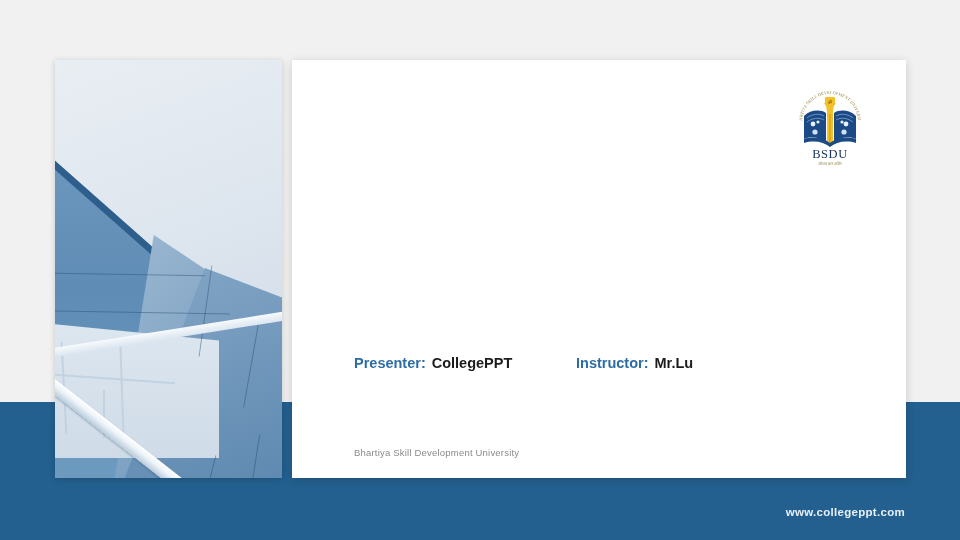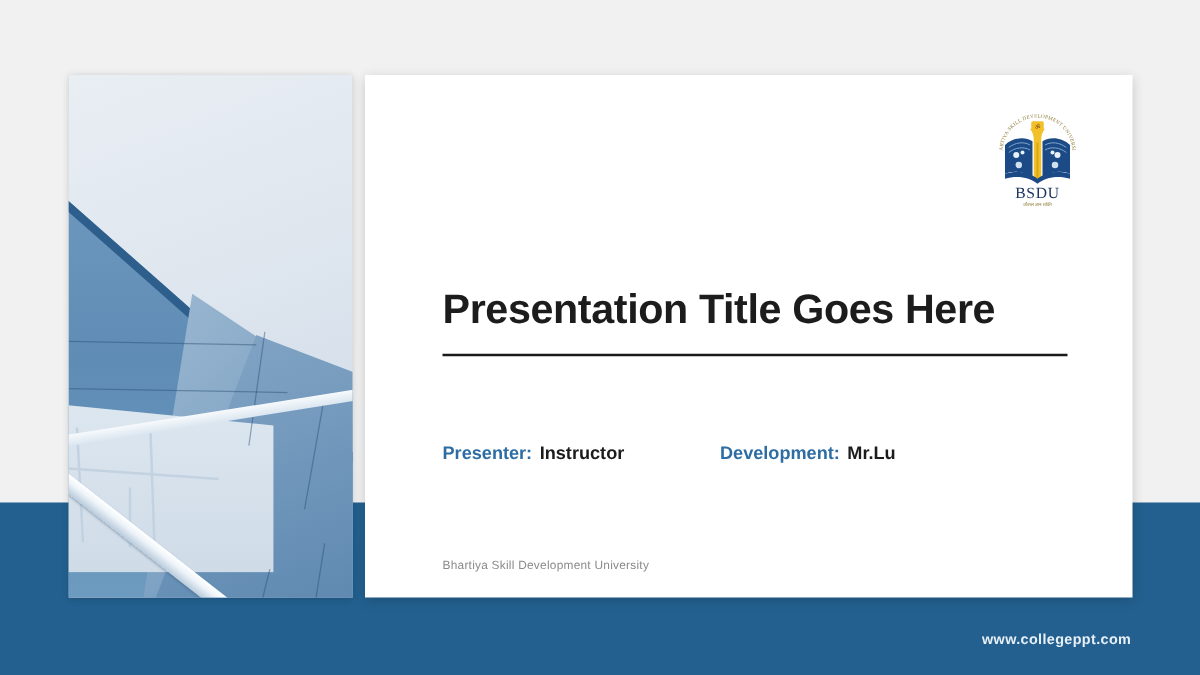--- a/index.html
+++ b/index.html
@@ -276,31 +276,27 @@
       <text x="36" y="17.6" font-size="5" fill="#7a3b12" text-anchor="middle" font-family="'Liberation Serif', serif">ॐ</text>
 
       <path d="M10 53 C20 50 30 52 36 57 C42 52 52 50 62 53 L62 57 C52 54 42 56 36 61 C30 56 20 54 10 57 Z" fill="#1b4a86"></path>
 
       <text x="36" y="72" font-size="12.5" fill="#17325c" text-anchor="middle" font-family="'Liberation Serif', serif" letter-spacing="0.6">BSDU</text>
 
       <path d="M14 75 L58 75 L55 79 L17 79 Z" fill="#e7c濃" opacity="0"></path>
       <text x="36" y="78.5" font-size="3.6" fill="#8c7a35" text-anchor="middle" font-family="'Liberation Serif', serif">कौशल ज्ञान शक्ति</text>
     </svg>
 
-    <div id="title-block">
-      <div id="slide-title">Presentation Title Goes Here</div>
-      <div id="title-divider"></div>
-    </div>
 
     <div id="meta-row">
       <div class="meta-item presenter">
         <span class="meta-label">Presenter:</span>
-        <span class="meta-value">Instructor</span>
+        <span class="meta-value">CollegePPT</span>
       </div>
       <div class="meta-item">
-        <span class="meta-label">Development:</span>
+        <span class="meta-label">Instructor:</span>
         <span class="meta-value">Mr.Lu</span>
       </div>
     </div>
 
     <div id="card-footer">Bhartiya Skill Development University</div>
   </div>
 </div>
 
 </body></html>

